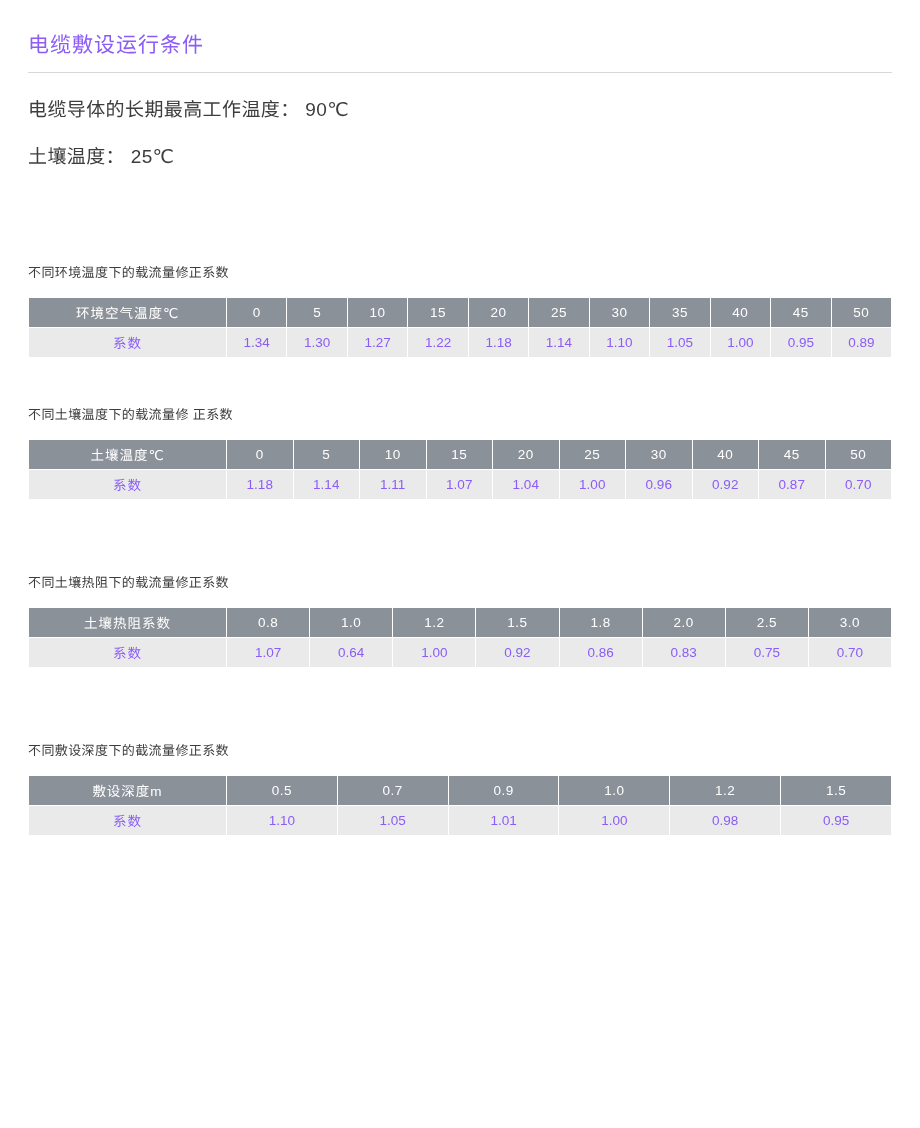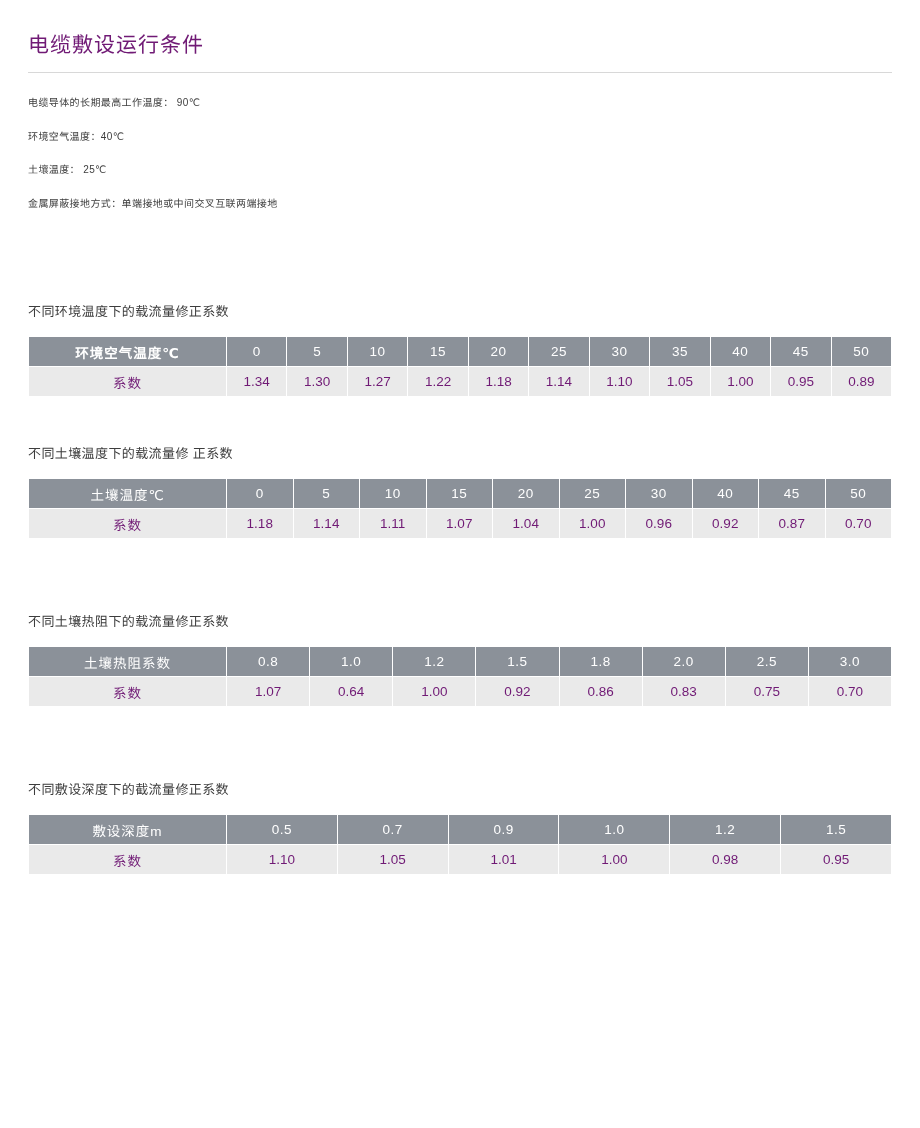--- a/index.html
+++ b/index.html
@@ -16,37 +16,37 @@
     -webkit-font-smoothing: antialiased;
   }
   .page {
     width: 920px;
     box-sizing: border-box;
     padding: 22px 28px 30px 28px;
   }
   .page-title {
     font-size: 21px;
     font-weight: 400;
-    color: #701a75;
+    color: #8b5cf6;
     letter-spacing: 1px;
     margin: 6px 0 0 0;
     padding: 0 0 14px 0;
   }
   .title-rule {
     border: 0;
     border-top: 1px solid #d8d8d8;
     margin: 0 0 22px 0;
   }
   .cond-list {
     list-style: none;
     margin: 0;
     padding: 0;
   }
   .cond-list li {
-    font-size: 10px;
+    font-size: 19px;
     line-height: 1.55;
     color: #3d3d3d;
     margin: 0 0 18px 0;
     letter-spacing: 0.4px;
   }
   .section-gap-big {
     height: 72px;
   }
   .section-gap {
     height: 46px;
@@ -72,53 +72,51 @@
     padding: 0 2px;
     box-sizing: border-box;
   }
   table.data-table thead th {
     background: #8b9199;
     color: #ffffff;
     letter-spacing: 0.5px;
   }
   table.data-table tbody td {
     background: #eaeaea;
-    color: #701a75;
+    color: #8b5cf6;
   }
   table.data-table .row-label,
   table.data-table .head-label {
     letter-spacing: 1px;
   }
   .tbl-wrap {
     margin: 0;
   }
 </style>
 </head>
 <body>
 
 <div class="page">
 
   <h1 class="page-title">电缆敷设运行条件</h1>
   <hr class="title-rule">
 
   <ul class="cond-list">
     <li>电缆导体的长期最高工作温度： 90℃</li>
-    <li>环境空气温度：40℃</li>
     <li>土壤温度： 25℃</li>
-    <li>金属屏蔽接地方式：单端接地或中间交叉互联两端接地</li>
   </ul>
 
   <div class="section-gap-big"></div>
 
   <div class="section-heading">不同环境温度下的载流量修正系数</div>
   <div class="tbl-wrap">
     <table class="data-table">
       <thead>
         <tr>
-          <th class="head-label" style="width: 198px; font-weight: bold;">环境空气温度℃</th>
+          <th class="head-label" style="width: 198px;">环境空气温度℃</th>
           <th>0</th>
           <th>5</th>
           <th>10</th>
           <th>15</th>
           <th>20</th>
           <th>25</th>
           <th>30</th>
           <th>35</th>
           <th>40</th>
           <th>45</th>

